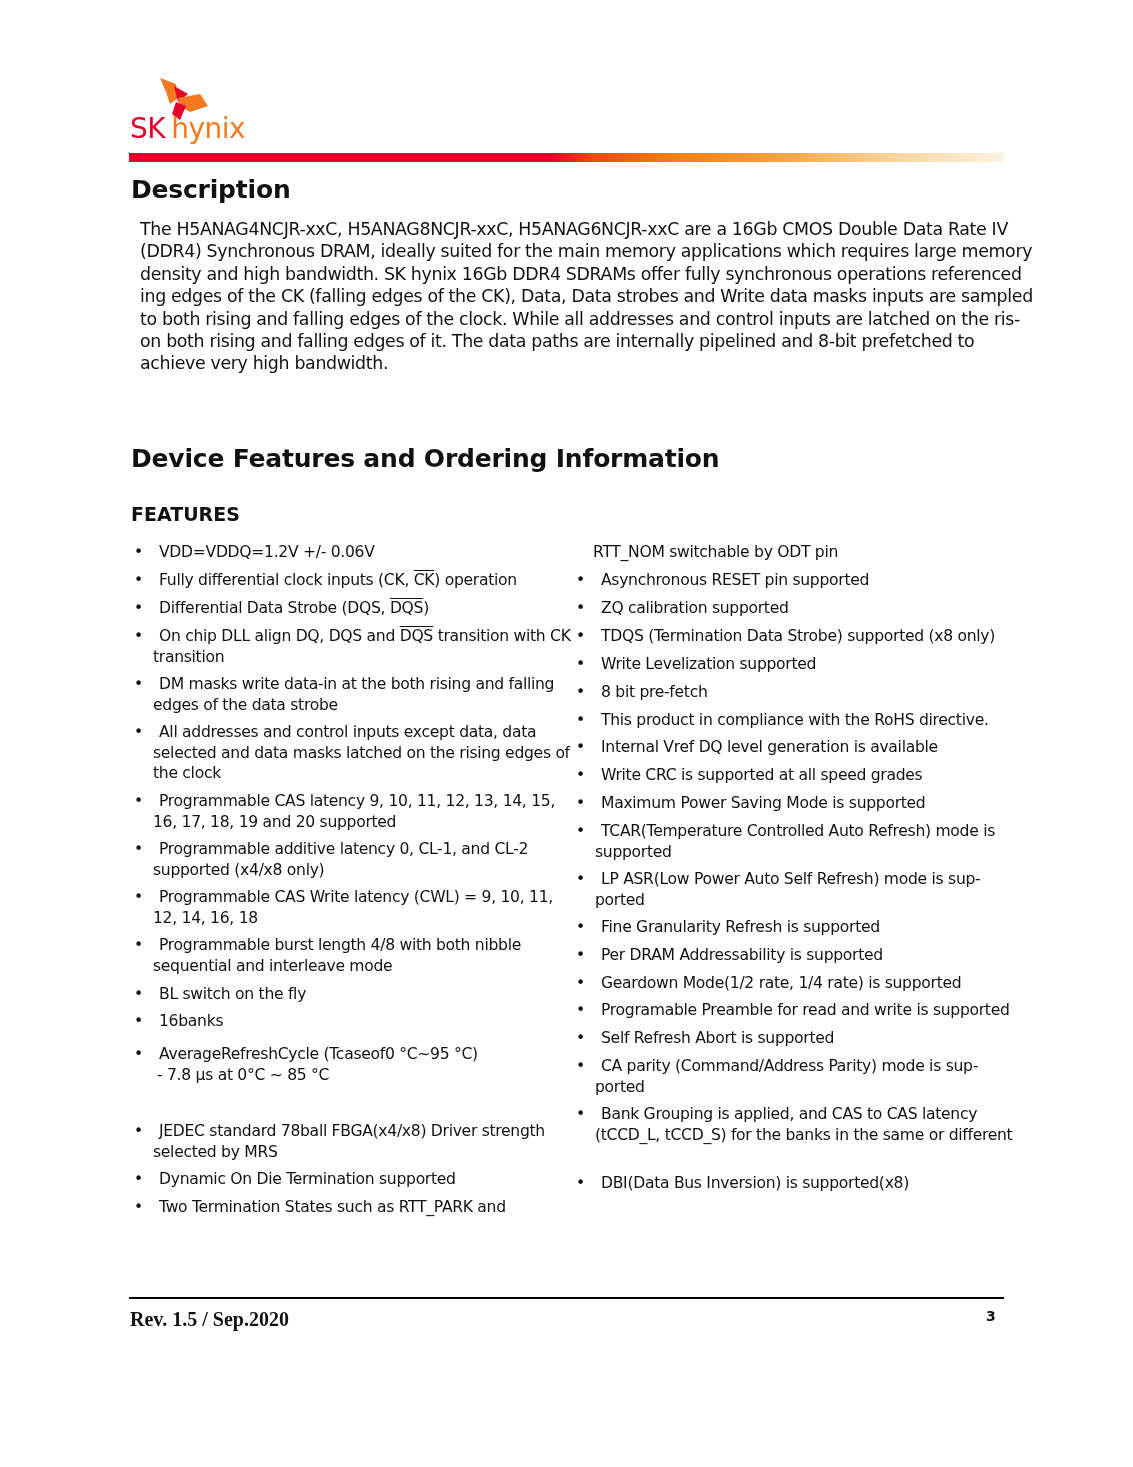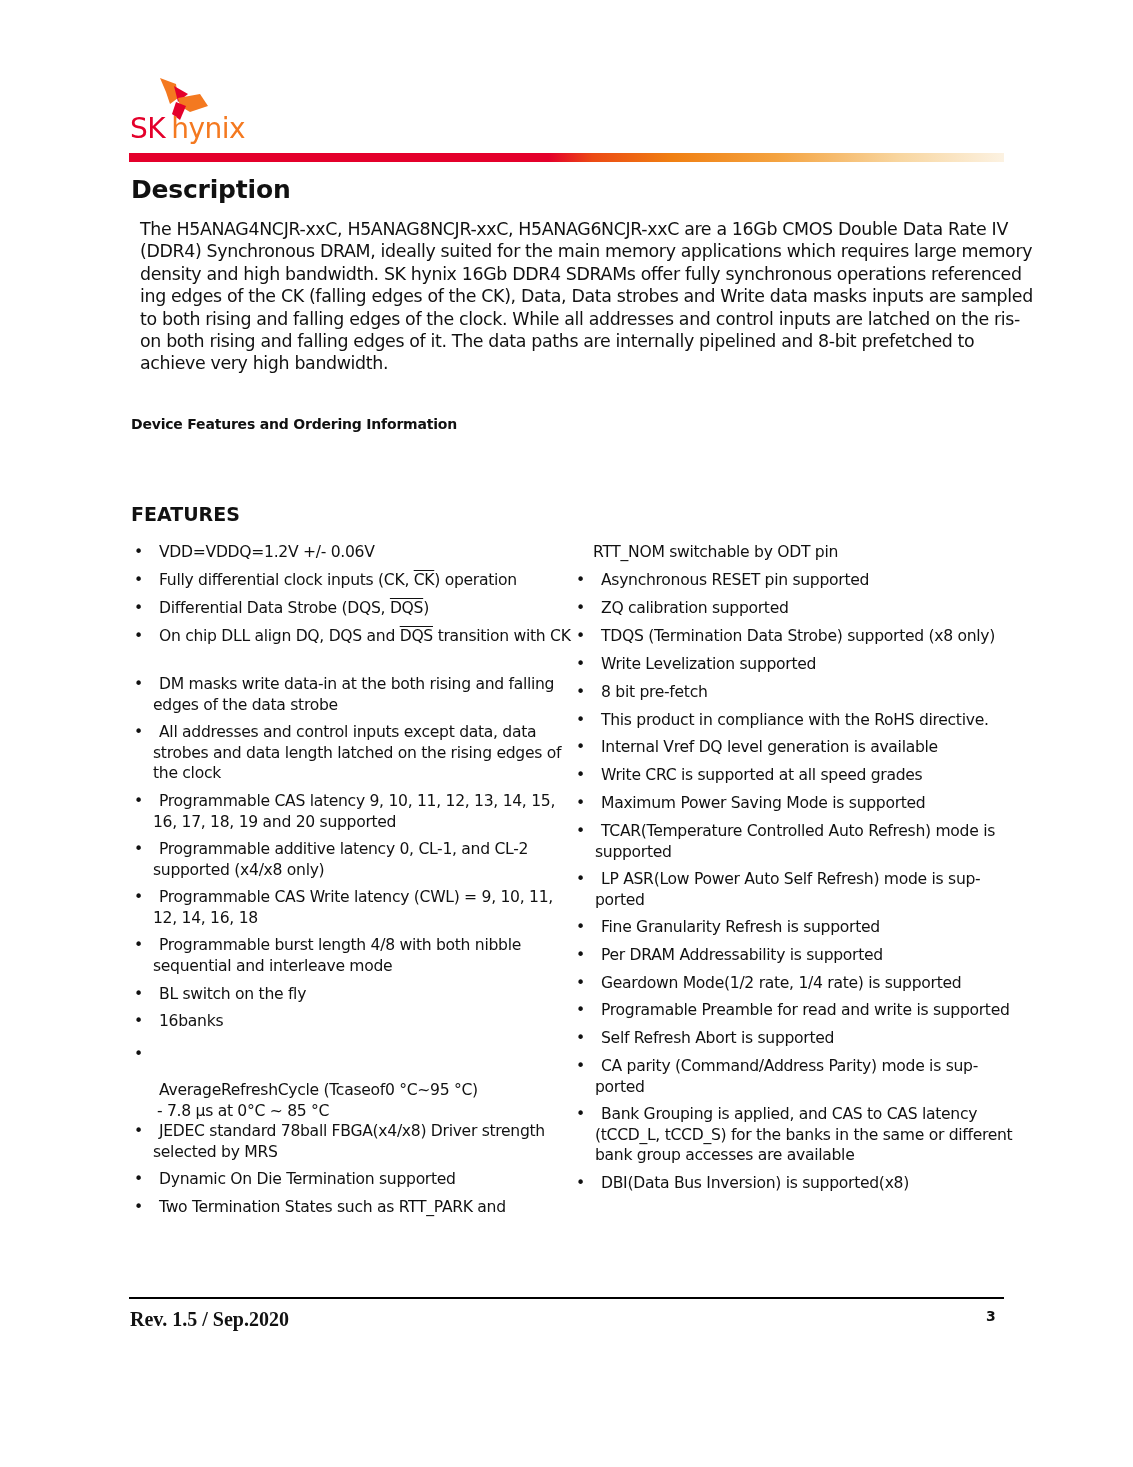--- a/index.html
+++ b/index.html
@@ -10,21 +10,21 @@
   .logo-text { position: absolute; left: 2px; top: 36px; font-family: "DejaVu Sans", sans-serif;
                font-weight: normal; font-size: 28px; letter-spacing: -0.5px; white-space: nowrap; }
   .logo-text .sk { color: #e4002b; }
   .logo-text .hynix { color: #f47920; margin-left: 6px; }
   .rule { position: absolute; left: 129px; top: 153px; width: 875px; height: 9px;
           background: linear-gradient(to right, #e4002b 0%, #e4002b 48%, #ec4a14 53%, #f07f12 62%, #f4a340 74%, #f8d6a0 88%, #fcf2e2 100%); }
   .h1 { position: absolute; left: 131px; top: 175px; font-size: 25px; font-weight: bold; letter-spacing: -0.2px; }
   .desc { position: absolute; left: 140px; top: 218px; width: 880px; font-size: 17.4px; line-height: 22.4px;
           letter-spacing: -0.35px; }
   .desc div { white-space: nowrap; }
-  .h2 { position: absolute; left: 131px; top: 416px; font-size: 14px; font-weight: bold; letter-spacing: -0.2px; text-align: right; }
+  .h2 { position: absolute; left: 131px; top: 444px; font-size: 25px; font-weight: bold; letter-spacing: -0.2px; text-align: right; }
   .h3 { position: absolute; left: 131px; top: 503px; font-size: 19px; font-weight: bold; }
   .col { position: absolute; top: 542px; font-size: 15.6px; letter-spacing: -0.3px; }
   .col-left { left: 134px; width: 430px; }
   .col-right { left: 576px; width: 440px; }
   .item { position: absolute; white-space: nowrap; line-height: 20.5px; }
   .item .bullet { position: absolute; left: 0; width: 14px; }
   .item .text { display: block; }
   .ov { text-decoration: overline; }
   .footer-rule { position: absolute; left: 129px; top: 1297px; width: 875px; height: 2px; background: #000; }
   .footer-left { position: absolute; left: 130px; top: 1308px; font-size: 20px; font-weight: bold; font-family: Liberation Serif, serif; }
@@ -70,30 +70,31 @@
       <span class="bullet">•</span>
       <span class="text" style="padding-left: 25px;"><span>Fully differential clock inputs (CK, </span><span class="ov">CK</span><span>) operation</span></span>
     </div>
     <div class="item" style="top: 56px;">
       <span class="bullet">•</span>
       <span class="text" style="padding-left: 25px;"><span>Differential Data Strobe (DQS, </span><span class="ov">DQS</span><span>)</span></span>
     </div>
     <div class="item" style="top: 84px;">
       <span class="bullet">•</span>
       <span class="text" style="padding-left: 25px;"><span>On chip DLL align DQ, DQS and </span><span class="ov">DQS</span><span> transition with CK</span></span>
+      <span class="text" style="padding-left: 19px;">transition</span>
     </div>
     <div class="item" style="top: 132px;">
       <span class="bullet">•</span>
       <span class="text" style="padding-left: 25px;"><span>DM masks write data-in at the both rising and falling</span></span>
       <span class="text" style="padding-left: 19px;">edges of the data strobe</span>
     </div>
     <div class="item" style="top: 180px;">
       <span class="bullet">•</span>
       <span class="text" style="padding-left: 25px;"><span>All addresses and control inputs except data, data</span></span>
-      <span class="text" style="padding-left: 19px;">strobes and data length latched on the rising edges of</span>
+      <span class="text" style="padding-left: 19px;">selected and data masks latched on the rising edges of</span>
       <span class="text" style="padding-left: 19px;">the clock</span>
     </div>
     <div class="item" style="top: 249px;">
       <span class="bullet">•</span>
       <span class="text" style="padding-left: 25px;"><span>Programmable CAS latency 9, 10, 11, 12, 13, 14, 15,</span></span>
       <span class="text" style="padding-left: 19px;">16, 17, 18, 19 and 20 supported</span>
     </div>
     <div class="item" style="top: 297px;">
       <span class="bullet">•</span>
       <span class="text" style="padding-left: 25px;"><span>Programmable additive latency 0, CL-1, and CL-2</span></span>
@@ -112,21 +113,21 @@
     <div class="item" style="top: 442px;">
       <span class="bullet">•</span>
       <span class="text" style="padding-left: 25px;"><span>BL switch on the fly</span></span>
     </div>
     <div class="item" style="top: 469px;">
       <span class="bullet">•</span>
       <span class="text" style="padding-left: 25px;"><span>16banks</span></span>
     </div>
     <div class="item" style="top: 502px;">
       <span class="bullet">•</span>
-      <span class="text" style="padding-left: 25px; margin-top: 36px;"><span>AverageRefreshCycle (Tcaseof0 °C~95 °C)</span></span>
+      <span class="text" style="padding-left: 25px;"><span>AverageRefreshCycle (Tcaseof0 °C~95 °C)</span></span>
       <span class="text" style="padding-left: 23px;">- 7.8 µs at 0°C ~ 85 °C</span>
     </div>
     <div class="item" style="top: 579px;">
       <span class="bullet">•</span>
       <span class="text" style="padding-left: 25px;"><span>JEDEC standard 78ball FBGA(x4/x8) Driver strength</span></span>
       <span class="text" style="padding-left: 19px;">selected by MRS</span>
     </div>
     <div class="item" style="top: 627px;">
       <span class="bullet">•</span>
       <span class="text" style="padding-left: 25px;"><span>Dynamic On Die Termination supported</span></span>
@@ -209,21 +210,20 @@
     </div>
     <div class="item" style="top: 514px;">
       <span class="bullet">•</span>
       <span class="text" style="padding-left: 25px;"><span>CA parity (Command/Address Parity) mode is sup-</span></span>
       <span class="text" style="padding-left: 19px;">ported</span>
     </div>
     <div class="item" style="top: 562px;">
       <span class="bullet">•</span>
       <span class="text" style="padding-left: 25px;"><span>Bank Grouping is applied, and CAS to CAS latency</span></span>
       <span class="text" style="padding-left: 19px;">(tCCD_L, tCCD_S) for the banks in the same or different</span>
-      <span class="text" style="padding-left: 19px;">bank group accesses are available</span>
     </div>
     <div class="item" style="top: 631px;">
       <span class="bullet">•</span>
       <span class="text" style="padding-left: 25px;"><span>DBI(Data Bus Inversion) is supported(x8)</span></span>
     </div>
   </div>
 
 <div class="footer-rule"></div>
 <div class="footer-left">Rev. 1.5 / Sep.2020</div>
 <div class="footer-right">3</div>

